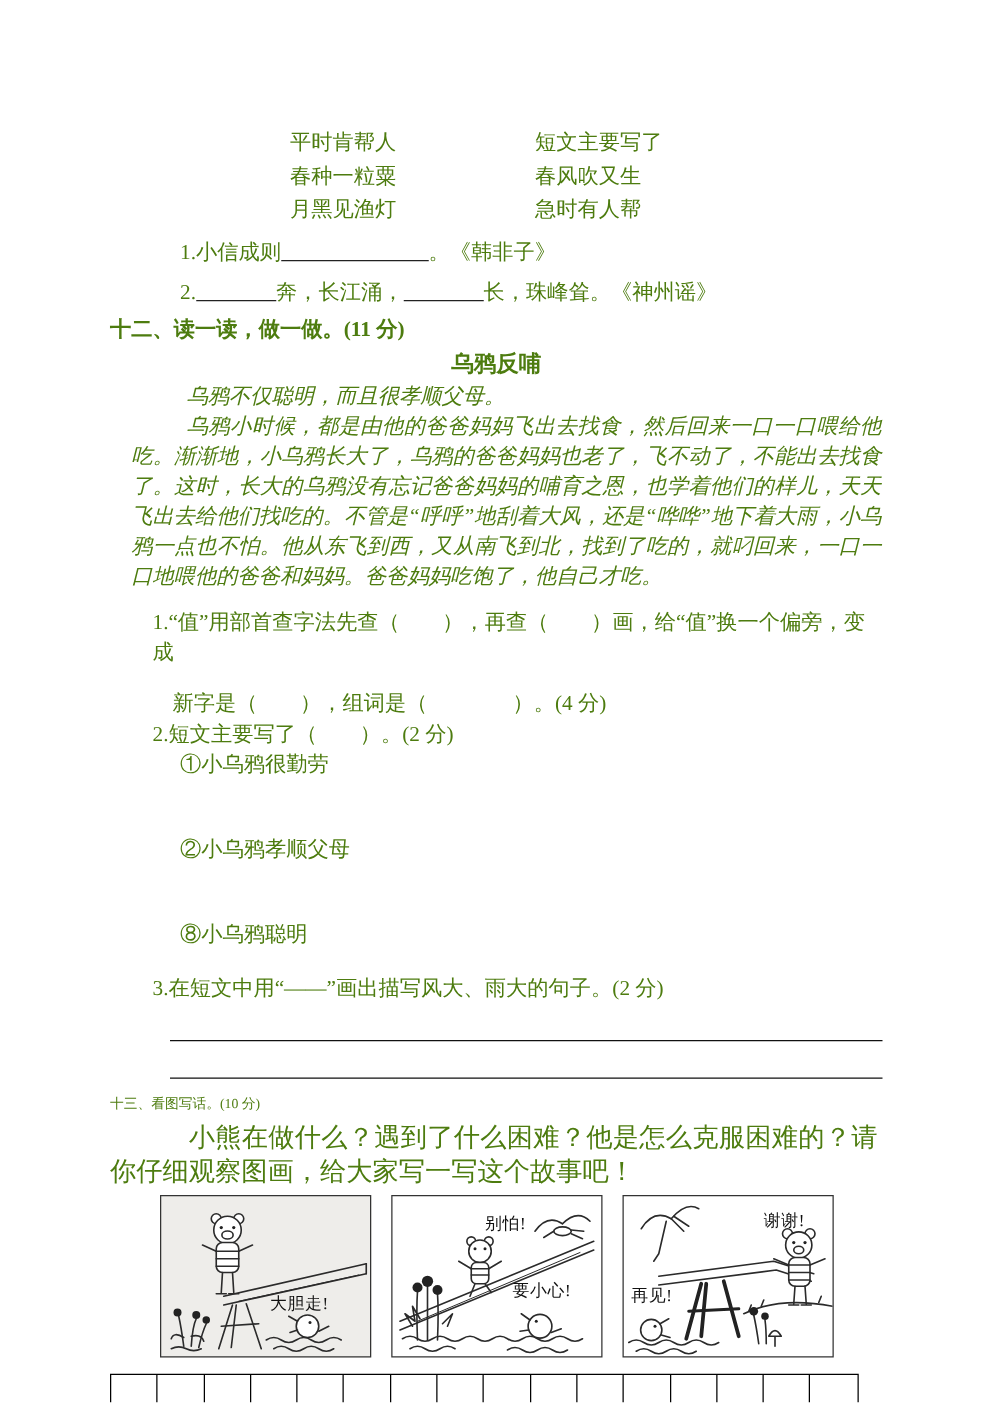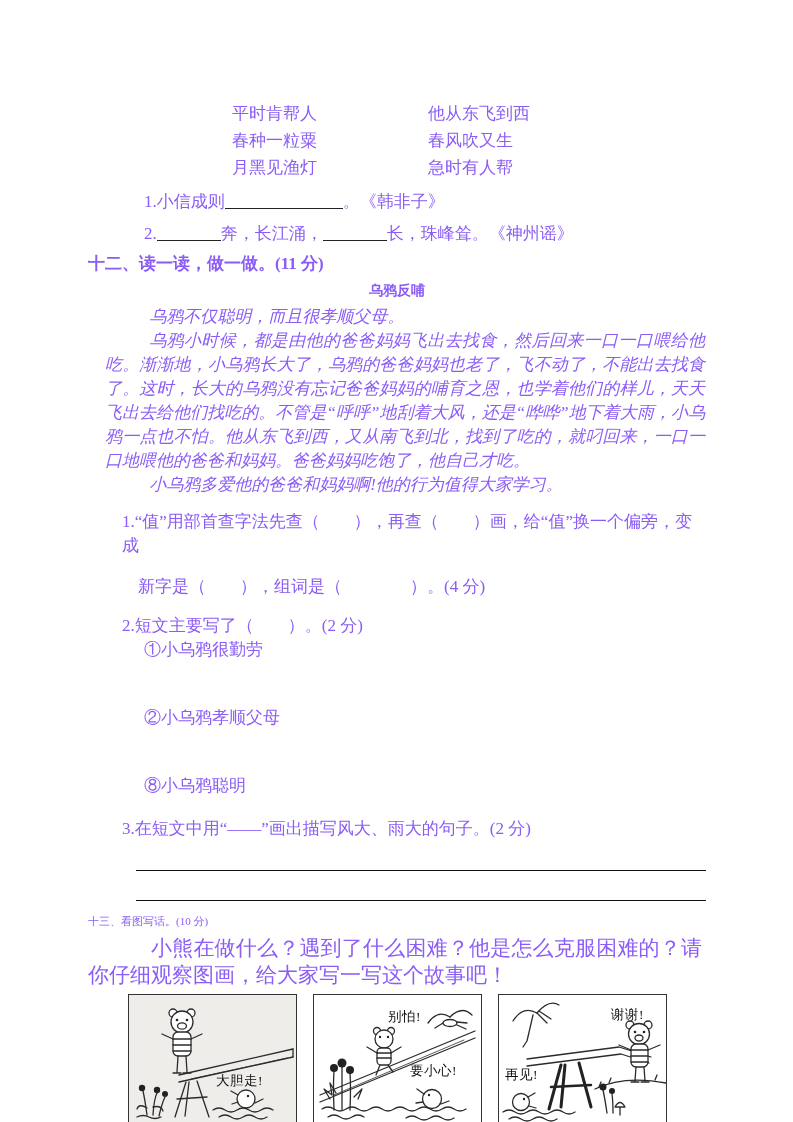--- a/index.html
+++ b/index.html
@@ -1,40 +1,40 @@
 <!DOCTYPE html>
 <html><head>
 <meta charset="utf-8">
 <style>
   html,body{margin:0;padding:0;background:#fff;}
   .page{
     position:relative;width:793px;height:1122px;box-sizing:border-box;
-    padding:100px 87px 0 88px;background:#fff;color:#8b5cf6;
+    padding:100px 87px 0 88px;background:#fff;color:#4d7c0f;
     font-family:"Liberation Serif","DejaVu Serif",serif;font-size:17px;
     overflow:hidden;
   }
   
   .match{margin-left:144px;line-height:27px;}
   .match-row{display:flex;}
   .match-col-left div,.match-col-right div{height:27px;}
   .match-col-left{width:196px;}
   
   .recite{margin-left:56px;margin-top:5px;}
   .rline{height:32px;line-height:32px;white-space:nowrap;}
   .blank{display:inline-block;border-bottom:1.4px solid #222;height:16px;vertical-align:-2px;}
   
   .sec-head{font-size:17px;margin-top:2px;line-height:24px;font-weight:bold;}
-  .passage-title{text-align:center;font-weight:bold;font-size:14px;margin-top:4px;line-height:22px;}
+  .passage-title{text-align:center;font-weight:bold;font-size:18px;margin-top:4px;line-height:22px;}
   .passage{margin:3px 0 0 17px;width:600px;font-size:17px;line-height:24px;text-align:justify;font-style:italic;}
   .passage p{margin:0;text-indent:2.6em;}
   .questions{margin-left:34px;}
   .q{line-height:24px;}
   .q1l1{margin-top:13px;}
   .q1l2{margin-top:17px;margin-left:16px;}
-  .q2{margin-top:15px;}
+  .q2{margin-top:1px;}
   .opts{margin-top:0;margin-left:22px;display:flex;gap:44px;flex-direction:column;}
   .q3{margin-top:19px;}
   .q4{margin-top:21px;}
   .ans-line{width:570px;margin-left:48px;border-bottom:1.4px solid #111;height:29px;}
   .ans-line.first{margin-top:4px;height:25px;}
   
   .sec13-head{margin-top:7px;font-size:11px;line-height:26px;}
   .prompt{width:614px;font-size:21px;line-height:27px;text-indent:3em;margin:1px 0 0 0;text-align:justify;}
   .panels{display:flex;margin:5px 0 0 40px;gap:16px;}
   .panel{width:167px;height:128px;border:1.2px solid #333;background:#fff;}
@@ -55,37 +55,36 @@
 
 <div class="page">
 
   <div class="match match-row">
     <div class="match-col-left">
         <div>平时肯帮人</div>
         <div>春种一粒粟</div>
         <div>月黑见渔灯</div>
       </div>
     <div class="match-col-right">
-        <div>他从东飞到西</div>
+        <div>短文主要写了</div>
         <div>春风吹又生</div>
         <div>急时有人帮</div>
       </div>
   </div>
 
   <div class="recite">
     <div class="rline"><span>1.小信成则</span><span class="blank" style="width: 118px;"></span><span>。《韩非子》</span></div>
     <div class="rline"><span>2.</span><span class="blank" style="width: 64px;"></span><span>奔，长江涌，</span><span class="blank" style="width: 64px;"></span><span>长，珠峰耸。《神州谣》</span></div>
   </div>
 
   <div class="sec-head">十二、读一读，做一做。(11 分)</div>
   <div class="passage-title">乌鸦反哺</div>
   <div class="passage">
     <p>乌鸦不仅聪明，而且很孝顺父母。</p>
     <p>乌鸦小时候，都是由他的爸爸妈妈飞出去找食，然后回来一口一口喂给他吃。渐渐地，小乌鸦长大了，乌鸦的爸爸妈妈也老了，飞不动了，不能出去找食了。这时，长大的乌鸦没有忘记爸爸妈妈的哺育之恩，也学着他们的样儿，天天飞出去给他们找吃的。不管是“呼呼”地刮着大风，还是“哗哗”地下着大雨，小乌鸦一点也不怕。他从东飞到西，又从南飞到北，找到了吃的，就叼回来，一口一口地喂他的爸爸和妈妈。爸爸妈妈吃饱了，他自己才吃。</p>
-    <p>小乌鸦多爱他的爸爸和妈妈啊!他的行为值得大家学习。</p>
   </div>
 
   <div class="questions">
     <div class="q q1l1">1.“值”用部首查字法先查（　　），再查（　　）画，给“值”换一个偏旁，变成</div>
     <div class="q q1l2">新字是（　　），组词是（　　　　）。(4 分)</div>
     <div class="q q2">2.短文主要写了（　　）。(2 分)</div>
     <div class="q opts">
         <span>①小乌鸦很勤劳</span>
         <span>②小乌鸦孝顺父母</span>
         <span>⑧小乌鸦聪明</span>

